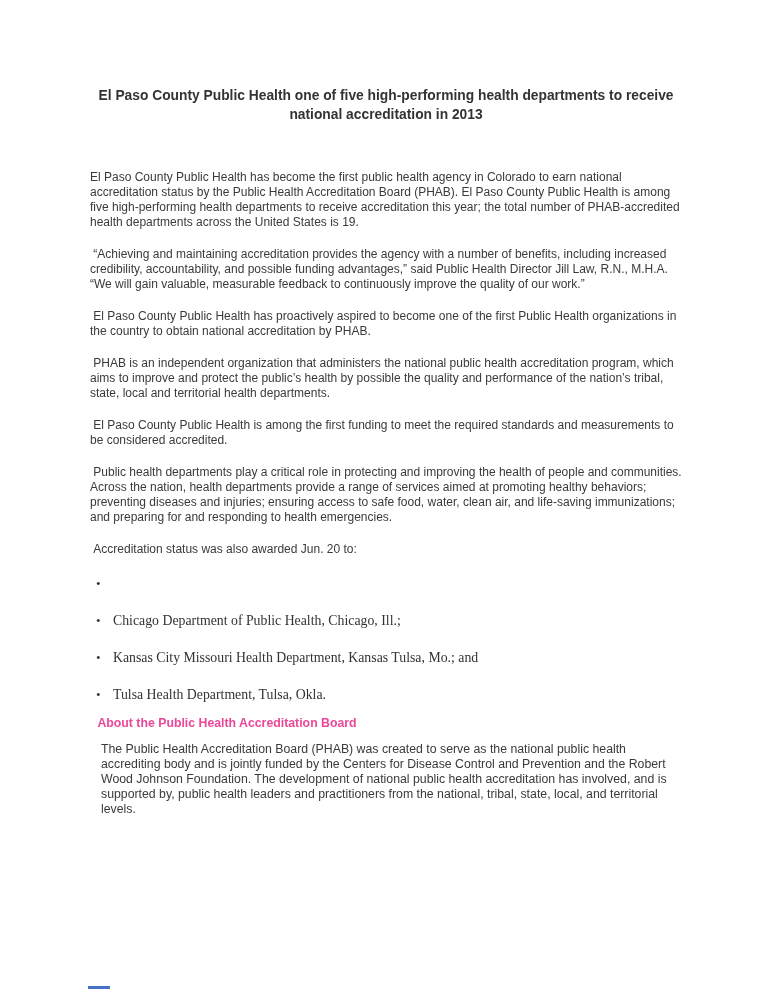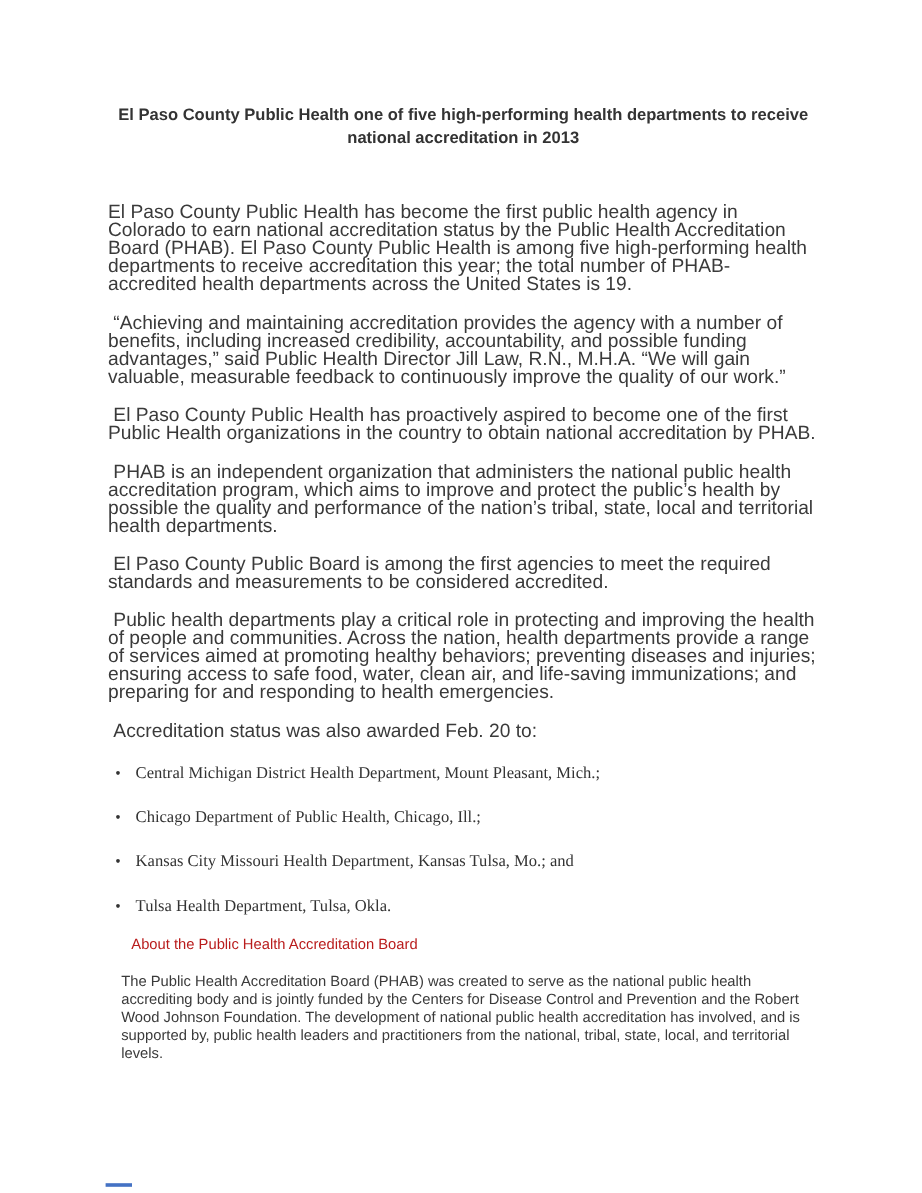--- a/index.html
+++ b/index.html
@@ -21,21 +21,21 @@
   .doc-title {
     margin: 86px 0 46px 0;
     font-size: 13.8px;
     font-weight: bold;
     line-height: 19px;
     text-align: center;
     color: #333333;
   }
   p.body-para {
     margin: 0 0 17px 0;
-    font-size: 16px;
+    font-size: 12px;
     line-height: 15px;
     white-space: pre-wrap;
   }
   ul.award-list {
     list-style: none;
     margin: 0;
     padding: 0;
   }
   ul.award-list li {
     display: flex;
@@ -48,26 +48,26 @@
   }
   ul.award-list li:last-child { margin-bottom: 12px; }
   .bullet-glyph {
     flex: 0 0 23px;
     width: 23px;
     padding-left: 6px;
     box-sizing: border-box;
     font-size: 13px;
   }
   h2.about-heading {
-    margin: 16px;
+    margin: 4px;
     font-size: 12.3px;
-    font-weight: normal;
+    font-weight: bold;
     line-height: 15px;
     white-space: pre-wrap;
-    color: #b91c1c;
+    color: #ec4899;
   }
   p.about-body {
     margin: 11px;
     font-size: 12.3px;
     line-height: 15px;
     white-space: pre-wrap;
   }
   .link-fragment {
     position: absolute;
     left: 88px;
@@ -82,28 +82,27 @@
 
 <div class="page">
   <div class="content">
 
     <h1 class="doc-title">El Paso County Public Health one of five high-performing health departments to receive national accreditation in 2013</h1>
 
     <p class="body-para">El Paso County Public Health has become the first public health agency in Colorado to earn national accreditation status by the Public Health Accreditation Board (PHAB). El Paso County Public Health is among five high-performing health departments to receive accreditation this year; the total number of PHAB-accredited health departments across the United States is 19.</p>
     <p class="body-para"> “Achieving and maintaining accreditation provides the agency with a number of benefits, including increased credibility, accountability, and possible funding advantages,” said Public Health Director Jill Law, R.N., M.H.A. “We will gain valuable, measurable feedback to continuously improve the quality of our work.”</p>
     <p class="body-para"> El Paso County Public Health has proactively aspired to become one of the first Public Health organizations in the country to obtain national accreditation by PHAB.</p>
     <p class="body-para"> PHAB is an independent organization that administers the national public health accreditation program, which aims to improve and protect the public’s health by possible the quality and performance of the nation’s tribal, state, local and territorial health departments.</p>
-    <p class="body-para"> El Paso County Public Board is among the first agencies to meet the required standards and measurements to be considered accredited.</p>
+    <p class="body-para"> El Paso County Public Health is among the first funding to meet the required standards and measurements to be considered accredited.</p>
     <p class="body-para"> Public health departments play a critical role in protecting and improving the health of people and communities. Across the nation, health departments provide a range of services aimed at promoting healthy behaviors; preventing diseases and injuries; ensuring access to safe food, water, clean air, and life-saving immunizations; and preparing for and responding to health emergencies.</p>
-    <p class="body-para"> Accreditation status was also awarded Feb. 20 to:</p>
+    <p class="body-para"> Accreditation status was also awarded Jun. 20 to:</p>
 
     <ul class="award-list">
       <li>
         <span class="bullet-glyph">•</span>
-        <span>Central Michigan District Health Department, Mount Pleasant, Mich.;</span>
       </li>
       <li>
         <span class="bullet-glyph">•</span>
         <span>Chicago Department of Public Health, Chicago, Ill.;</span>
       </li>
       <li>
         <span class="bullet-glyph">•</span>
         <span>Kansas City Missouri Health Department, Kansas Tulsa, Mo.; and</span>
       </li>
       <li>

